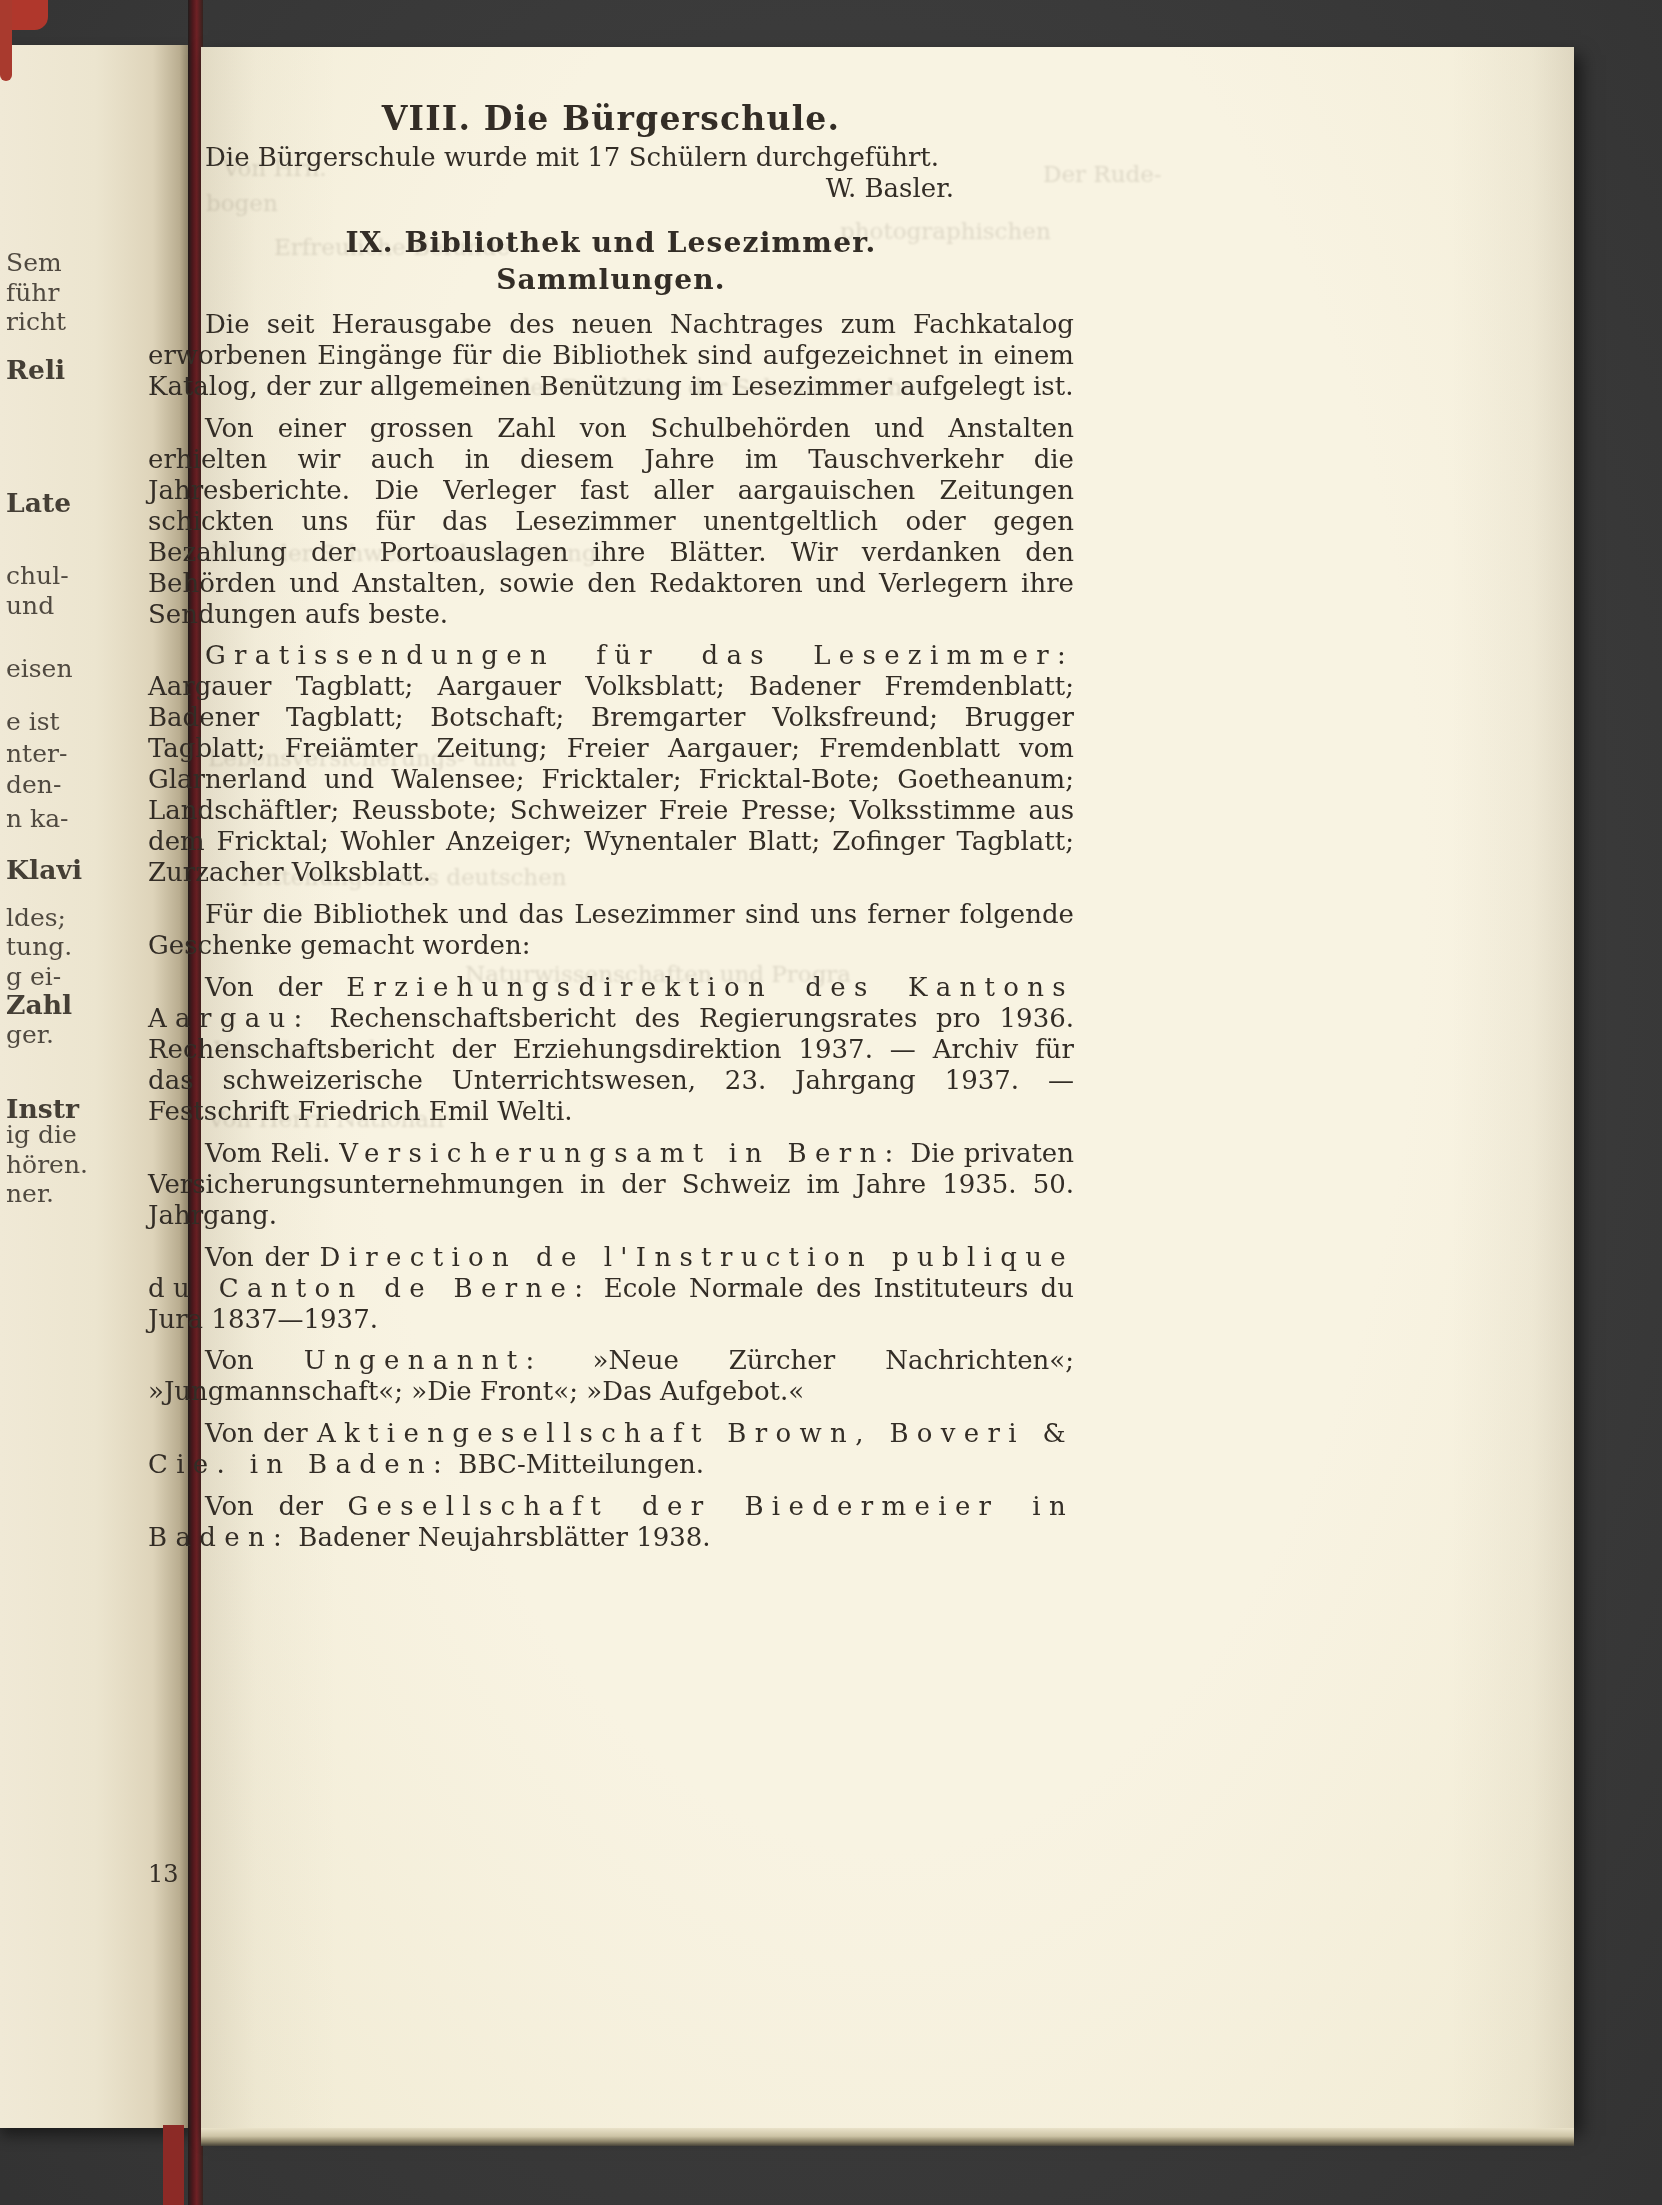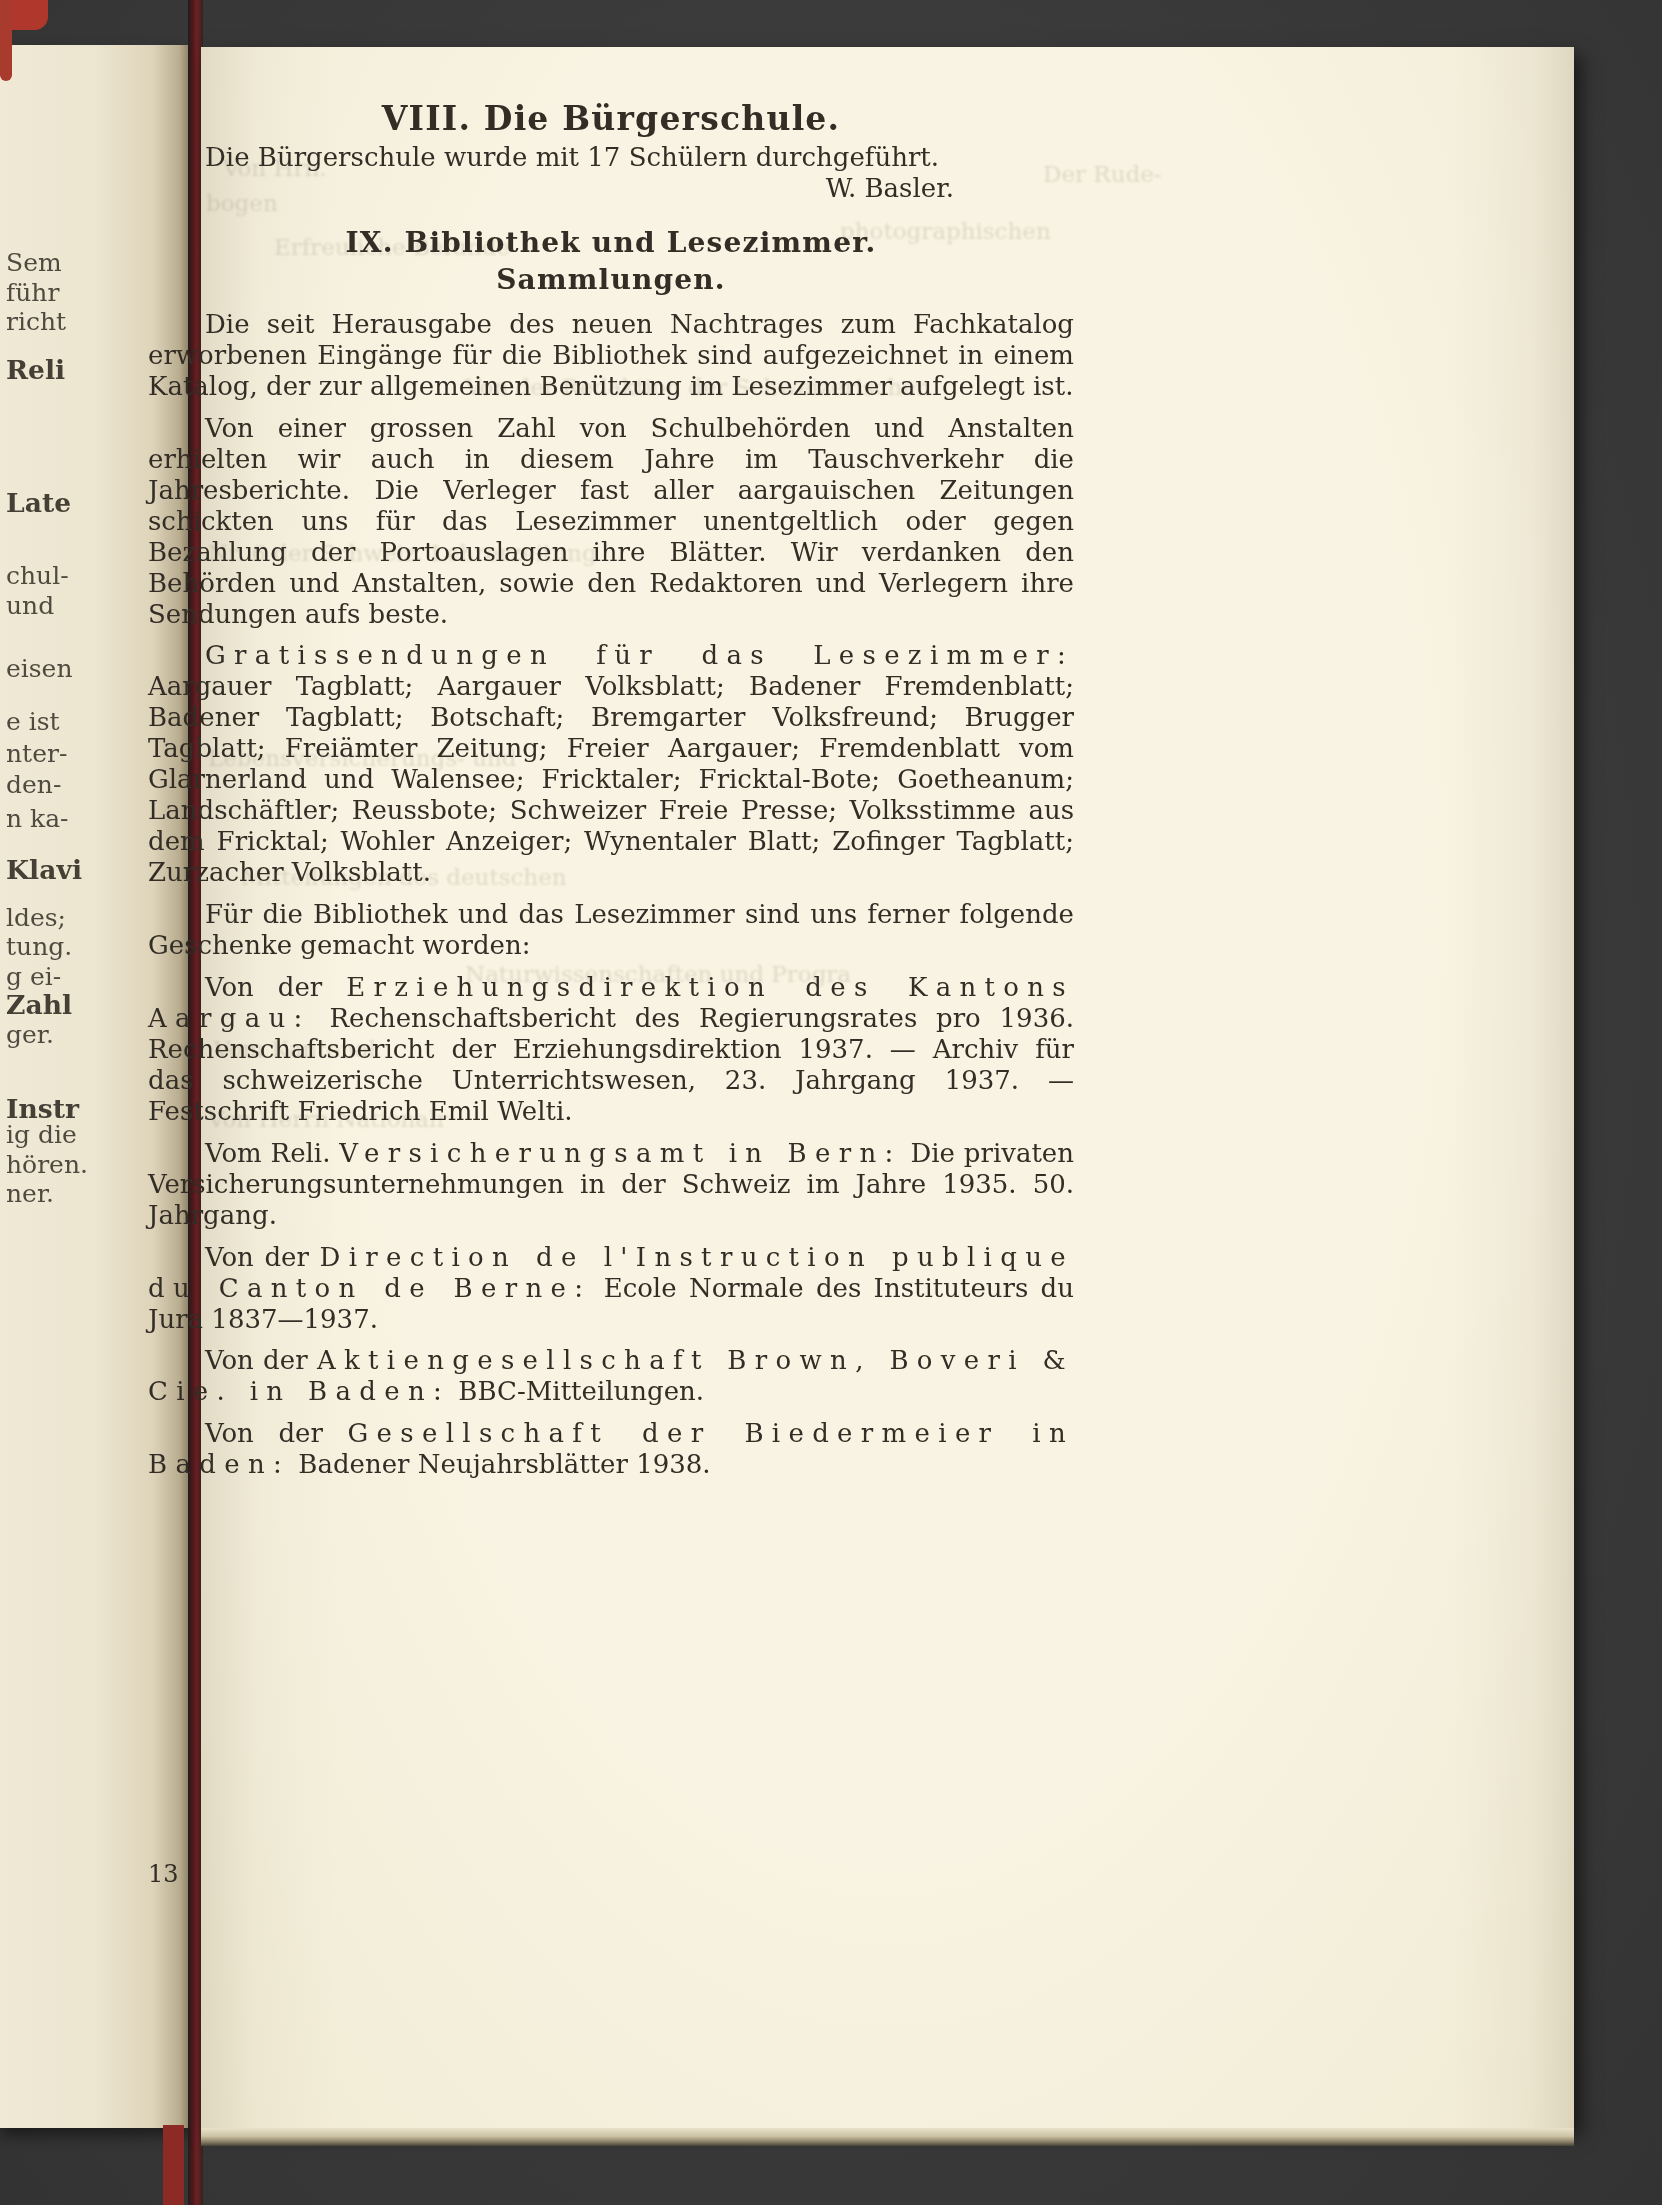--- a/index.html
+++ b/index.html
@@ -213,20 +213,21 @@
       <div>Sammlungen.</div>
     </div>
 
     <p class="para"><span>Die seit Herausgabe des neuen Nachtrages zum Fachkatalog erworbenen Eingänge für die Bibliothek sind aufgezeichnet in einem Katalog, der zur allgemeinen Benützung im Lesezimmer aufgelegt ist.</span></p>
     <p class="para"><span>Von einer grossen Zahl von Schulbehörden und Anstalten erhielten wir auch in diesem Jahre im Tauschverkehr die Jahresberichte. Die Verleger fast aller aargauischen Zeitungen schickten uns für das Lesezimmer unentgeltlich oder gegen Bezahlung der Portoauslagen ihre Blätter. Wir verdanken den Behörden und Anstalten, sowie den Redaktoren und Verlegern ihre Sendungen aufs beste.</span></p>
     <p class="para"><span class="sperr">Gratissendungen für das Lesezimmer:</span><span> Aargauer Tagblatt; Aargauer Volksblatt; Badener Fremdenblatt; Badener Tagblatt; Botschaft; Bremgarter Volksfreund; Brugger Tagblatt; Freiämter Zeitung; Freier Aargauer; Fremdenblatt vom Glarnerland und Walensee; Fricktaler; Fricktal-Bote; Goetheanum; Landschäftler; Reussbote; Schweizer Freie Presse; Volksstimme aus dem Fricktal; Wohler Anzeiger; Wynentaler Blatt; Zofinger Tagblatt; Zurzacher Volksblatt.</span></p>
     <p class="para"><span>Für die Bibliothek und das Lesezimmer sind uns ferner folgende Geschenke gemacht worden:</span></p>
     <p class="para"><span>Von der </span><span class="sperr">Erziehungsdirektion des Kantons Aargau:</span><span> Rechenschaftsbericht des Regierungsrates pro 1936. Rechenschaftsbericht der Erziehungsdirektion 1937. — Archiv für das schweizerische Unterrichtswesen, 23. Jahrgang 1937. — Festschrift Friedrich Emil Welti.</span></p>
     <p class="para"><span>Vom Reli. </span><span class="sperr">Versicherungsamt in Bern:</span><span> Die privaten Versicherungsunternehmungen in der Schweiz im Jahre 1935. 50. Jahrgang.</span></p>
     <p class="para"><span>Von der </span><span class="sperr">Direction de l'Instruction publique du Canton de Berne:</span><span> Ecole Normale des Instituteurs du Jura 1837—1937.</span></p>
+    <p class="para"><span>Von </span><span class="sperr">Ungenannt:</span><span> »Neue Zürcher Nachrichten«; »Jungmannschaft«; »Die Front«; »Das Aufgebot.«</span></p>
     <p class="para"><span>Von der </span><span class="sperr">Aktiengesellschaft Brown, Boveri &amp; Cie. in Baden:</span><span> BBC-Mitteilungen.</span></p>
     <p class="para"><span>Von der </span><span class="sperr">Gesellschaft der Biedermeier in Baden:</span><span> Badener Neujahrsblätter 1938.</span></p>
   </div>
 
   <div class="page-num">13</div>
 
   <div class="corner-red-1"></div>
   <div class="corner-red-2"></div>
   <div class="bottom-red"></div>
 

